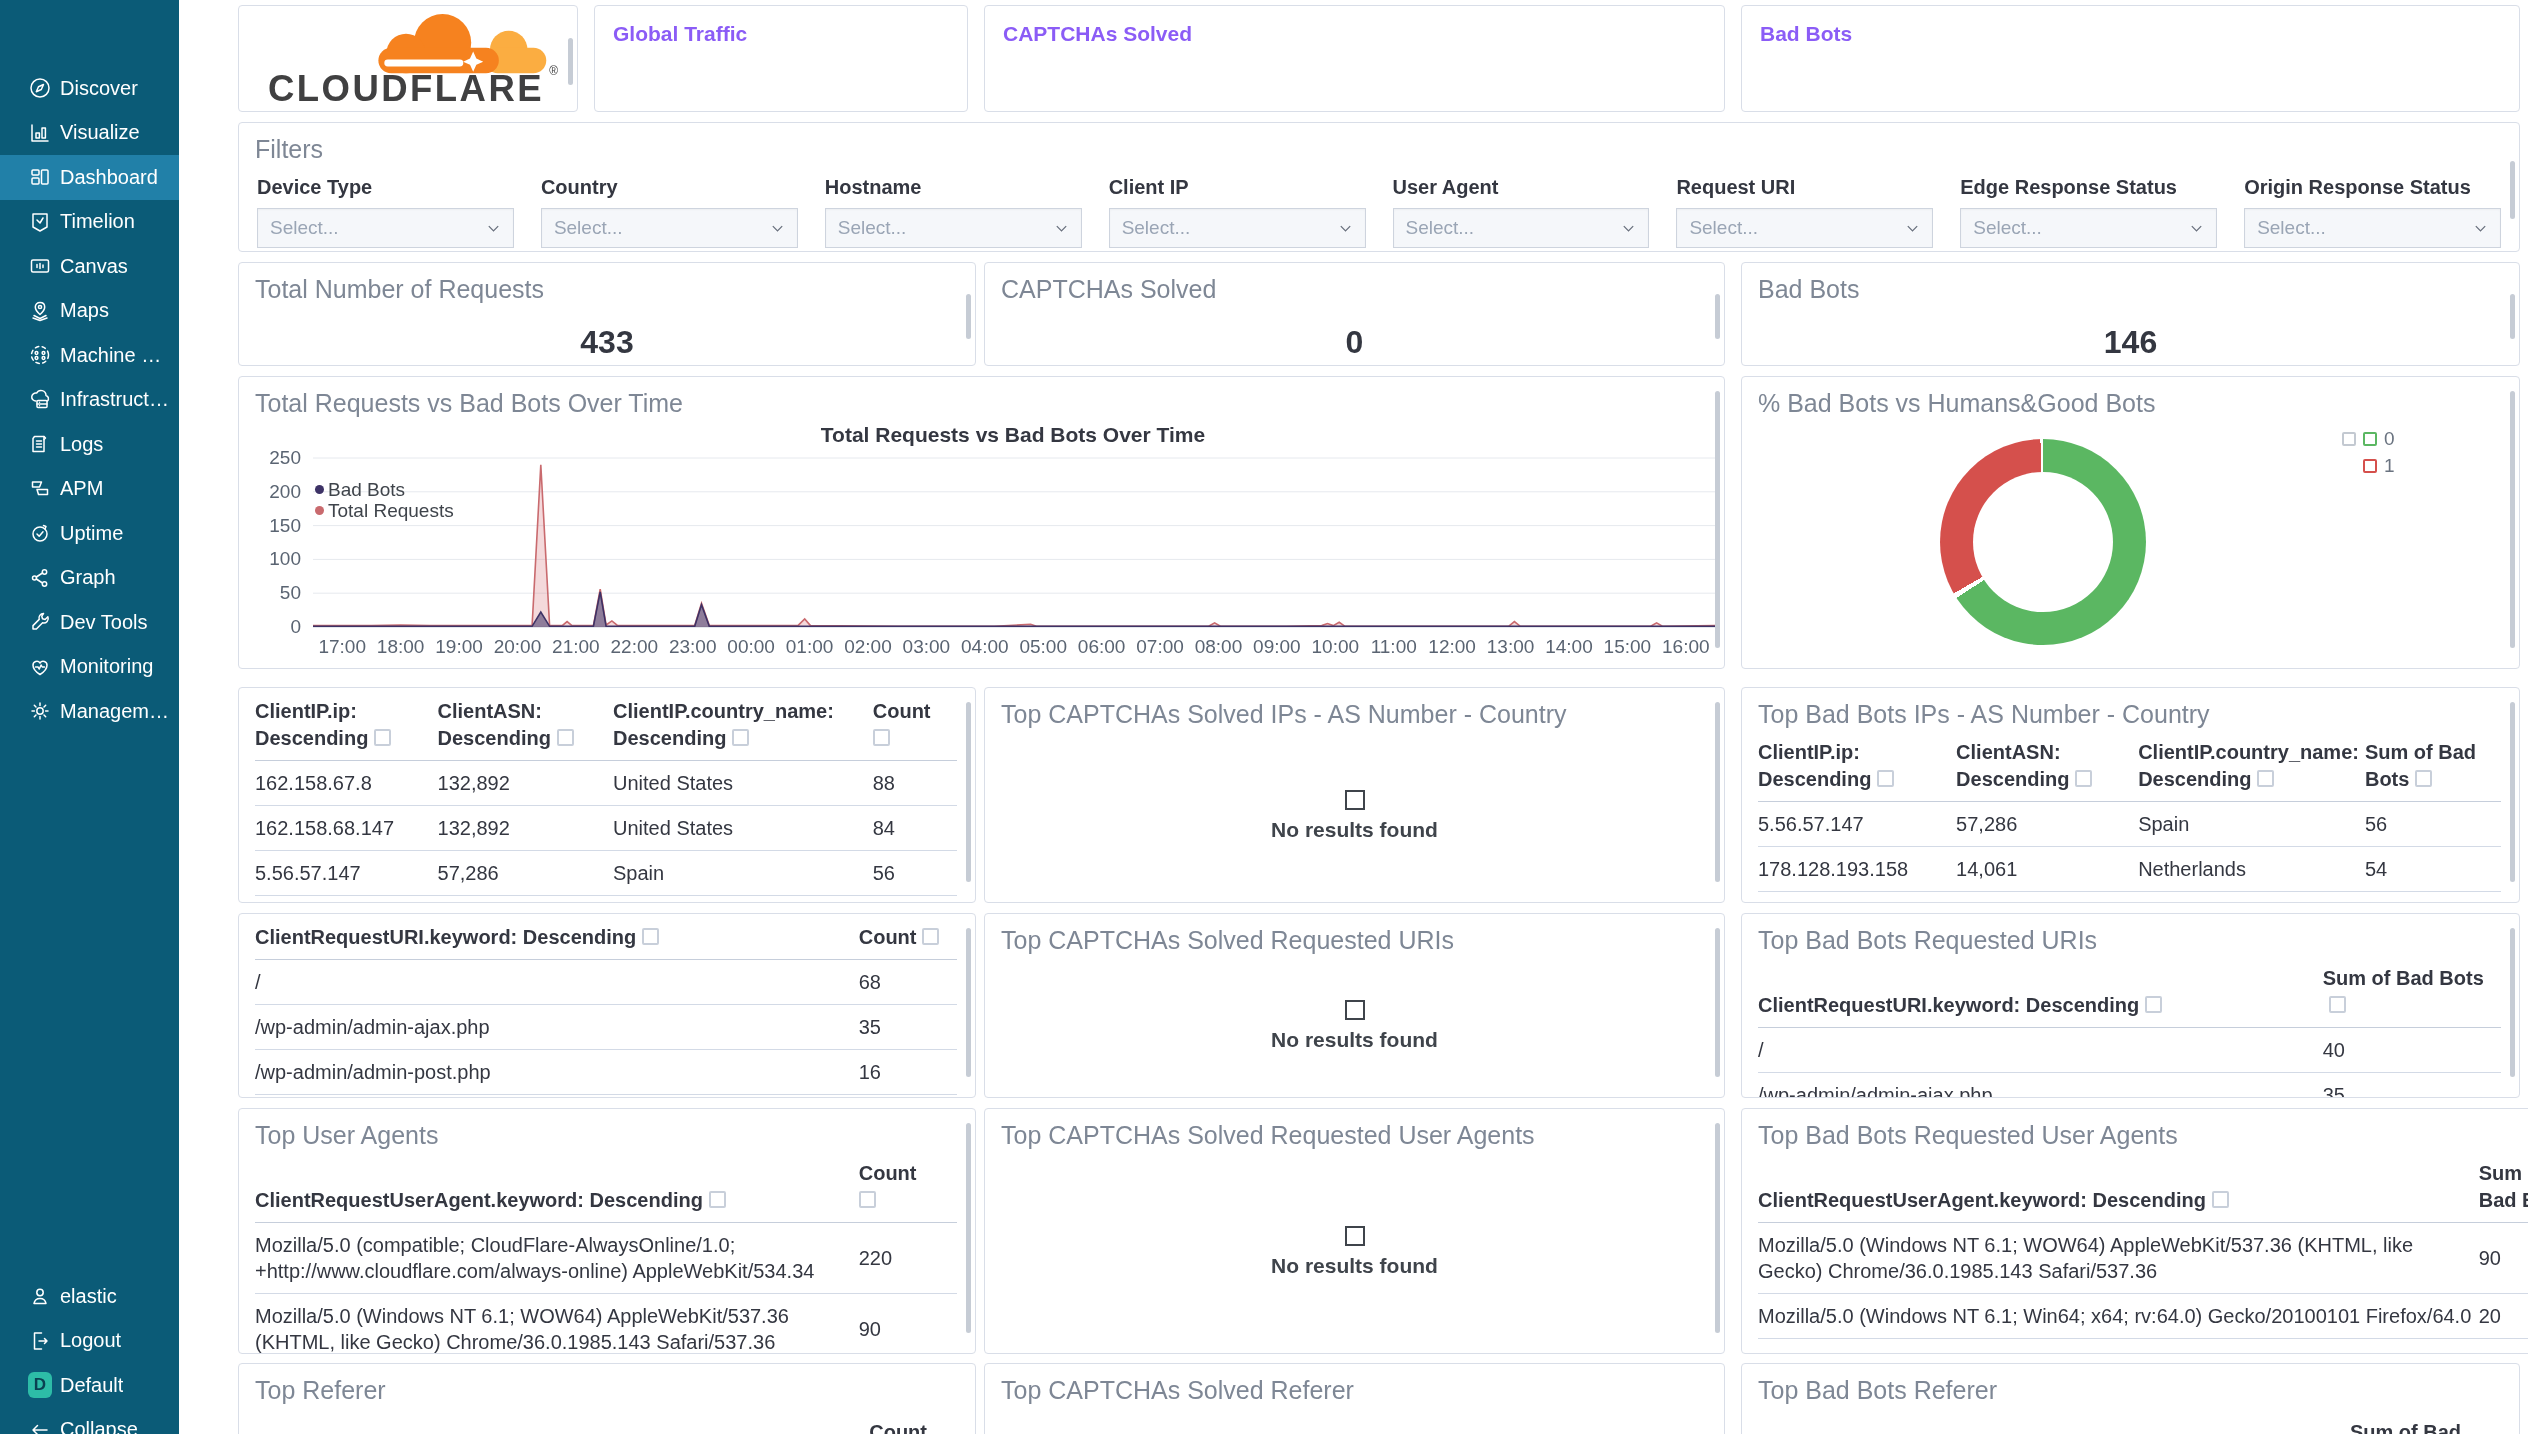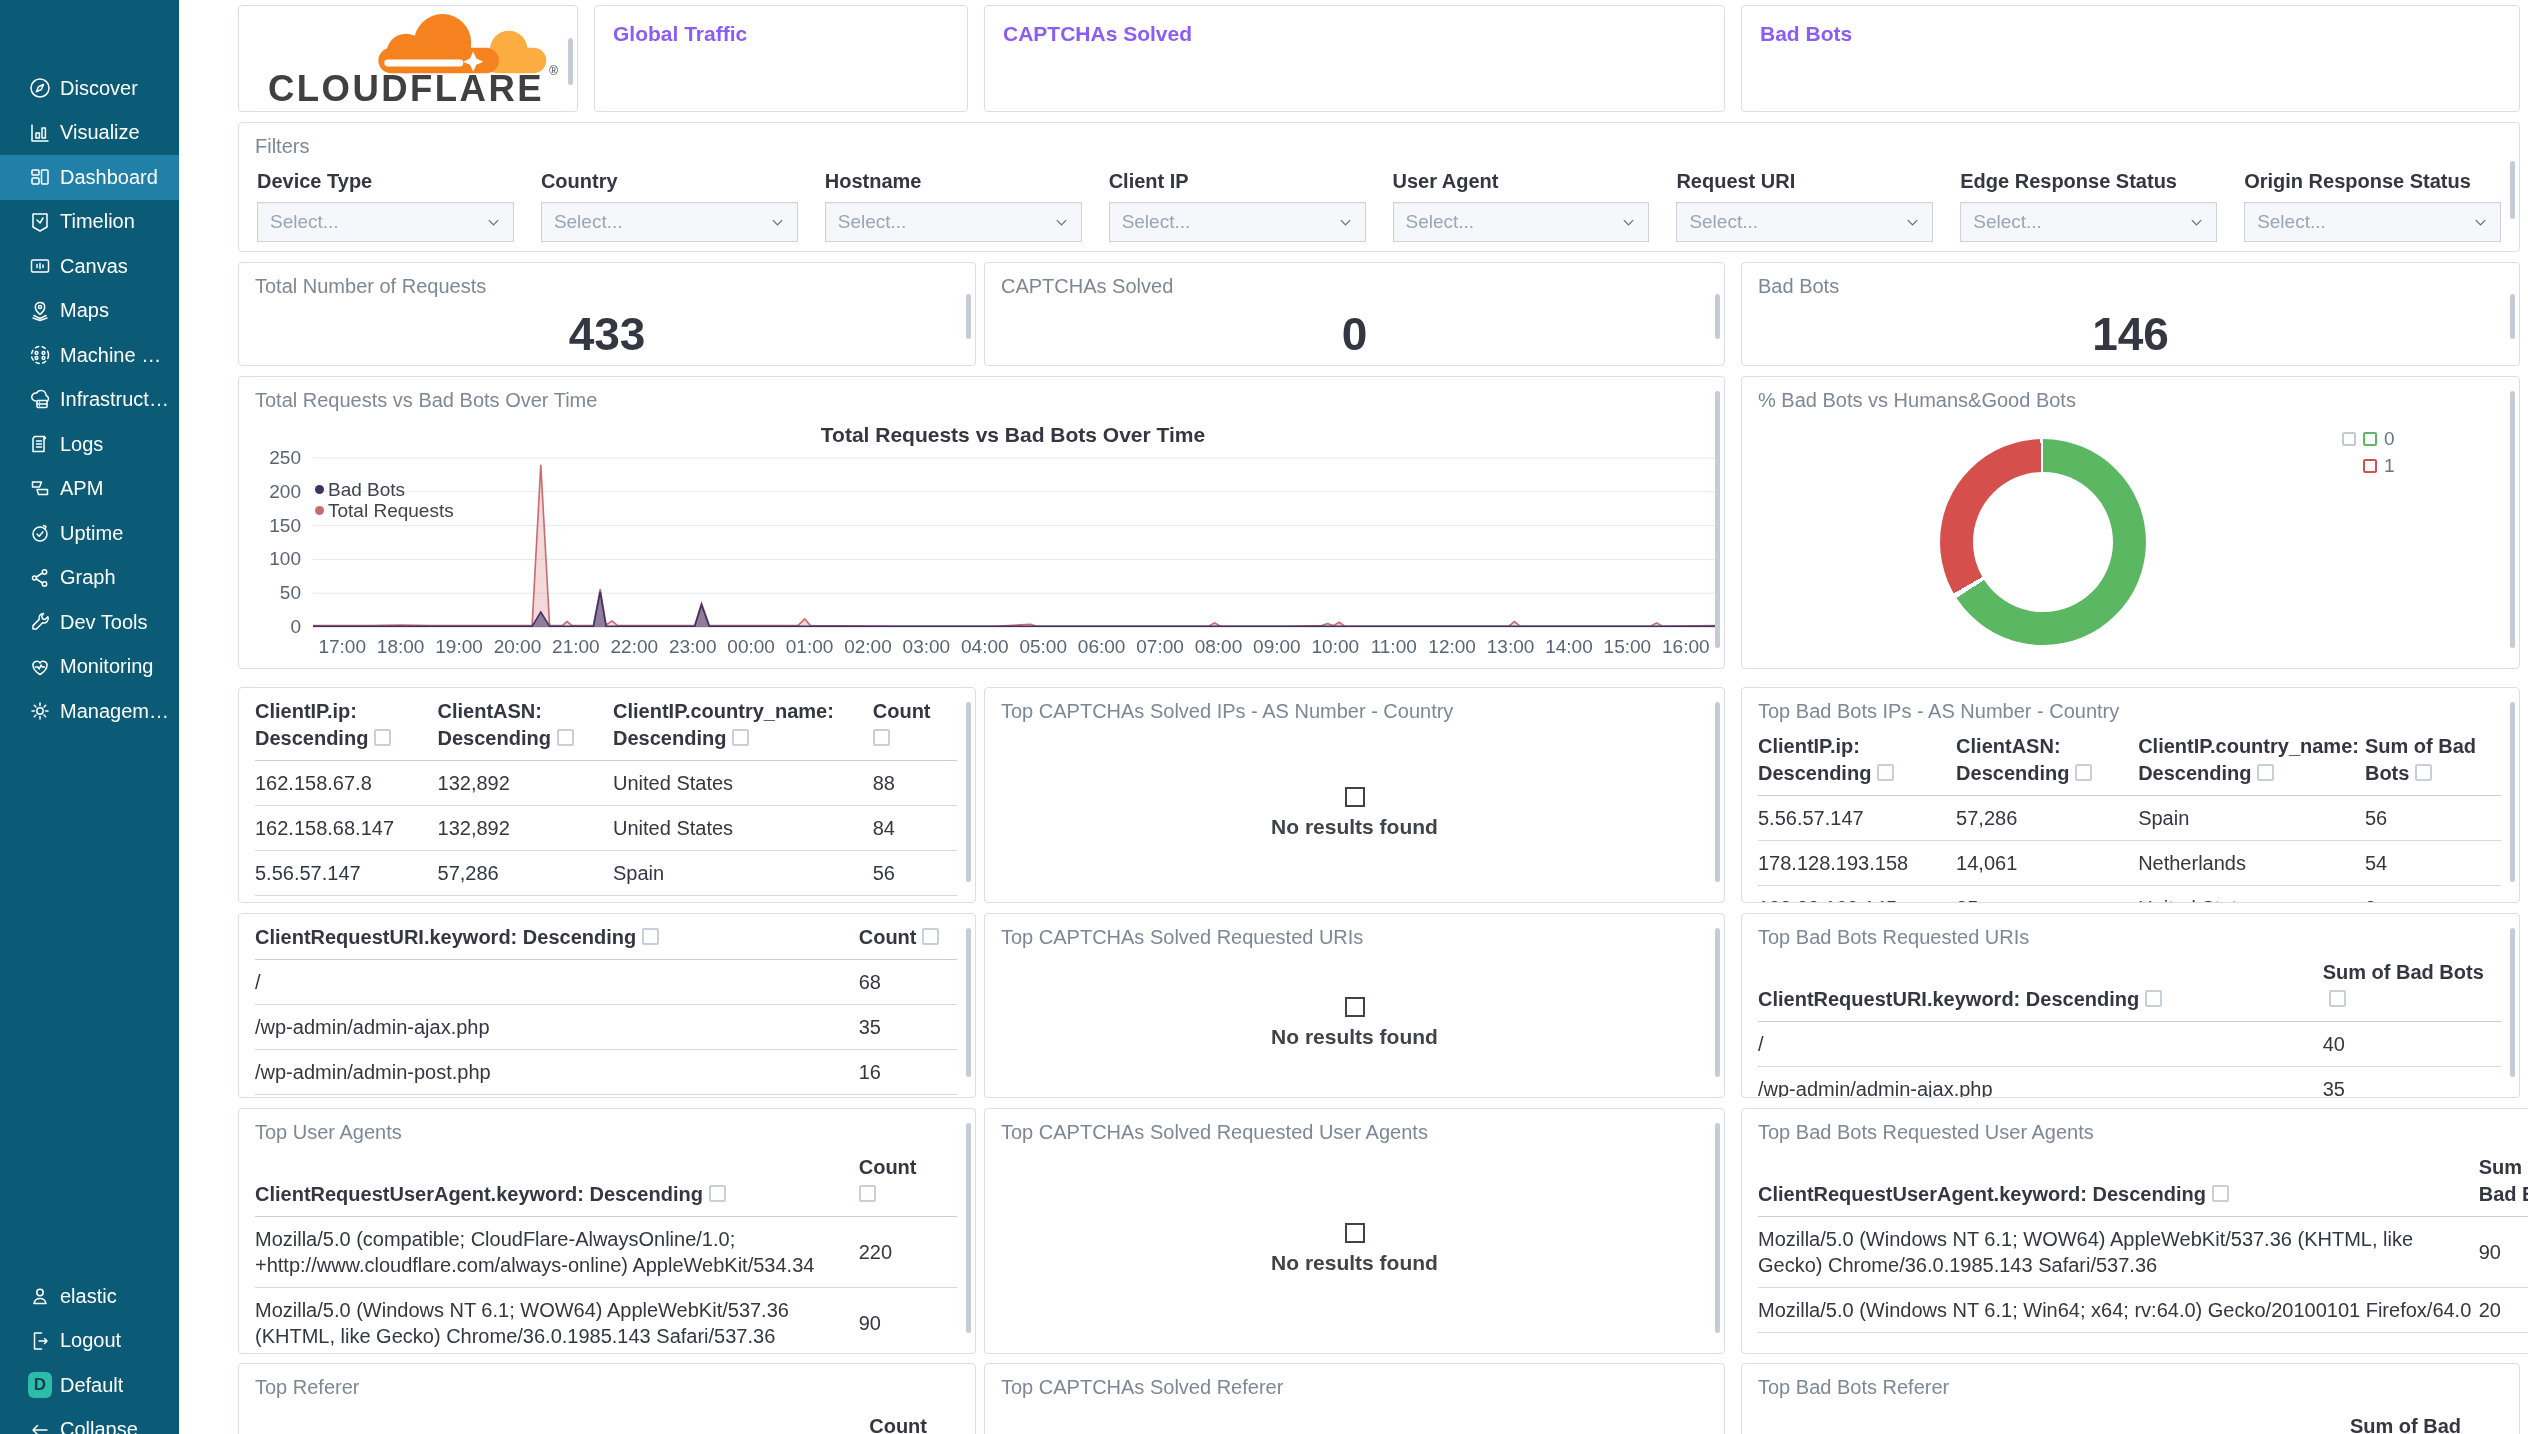--- a/index.html
+++ b/index.html
@@ -12,34 +12,34 @@
   .nav-item{height:44.5px;display:flex;align-items:center;padding-left:28px;cursor:pointer;}
   .nav-item.sel{background:#2180A8;}
   .nav-icon{width:24px;height:24px;margin-right:8px;flex:0 0 24px;display:flex;align-items:center;justify-content:center;}
   .nav-icon svg{stroke:#fff;fill:none;stroke-width:1.5;stroke-linecap:round;stroke-linejoin:round;}
   .nav-label{color:#fff;font-size:20px;white-space:nowrap;overflow:hidden;text-overflow:ellipsis;max-width:110px;}
   .badge-d{width:26px;height:26px;border-radius:6px;background:#2DBCA7;color:#0A4052;font-weight:bold;
     font-size:17px;display:flex;align-items:center;justify-content:center;}
   
   .panel{position:absolute;background:#fff;border:1px solid #D9DEE8;border-radius:4px;overflow:hidden;
     box-sizing:border-box;display:flex;flex-direction:column;}
-  .panel-title{padding:12px 16px 0;font-size:20px;color:#7E8795;flex:0 0 auto;white-space:nowrap;}
+  .panel-title{padding:12px 16px 0;font-size:25px;color:#7E8795;flex:0 0 auto;white-space:nowrap;}
   .panel-big-title{padding:16px 18px;font-size:21px;font-weight:bold;color:#8b5cf6;}
   .vscroll{position:absolute;right:4px;top:30%;height:45%;width:5px;background:#98A2B3;opacity:.55;border-radius:3px;}
   .vscroll.long{top:14px;height:auto;bottom:20px;}
   
   .filters-fields{display:flex;gap:27px;padding:12px 18px 0;}
   .filter{flex:1;min-width:0;}
   .filter-label{font-size:20px;font-weight:bold;color:#343741;margin-bottom:9px;}
   .select-box{height:38px;background:#F5F7FA;border:1px solid #CED4DE;border-radius:0;display:flex;
     align-items:center;justify-content:space-between;padding:0 12px;cursor:pointer;
     box-shadow:inset 0 1px 2px rgba(0,0,0,.04);}
   .select-box .ph{color:#9AA5B5;font-size:19px;}
   
-  .metric-value{position:absolute;left:0;right:0;bottom:4px;text-align:center;font-size:46px;
+  .metric-value{position:absolute;left:0;right:0;bottom:4px;text-align:center;font-size:32px;
     font-weight:bold;color:#343741;}
   
   .tbl{flex:1;position:relative;}
   table.kbn{width:calc(100% - 34px);margin:4px 16px 0;border-collapse:collapse;font-size:20px;color:#343741;}
   table.kbn th{text-align:left;vertical-align:bottom;font-weight:bold;padding:6px 6px 8px 0;
     border-bottom:1px solid #C6CEDB;line-height:1.35;}
   table.kbn td{padding:9px 6px 9px 0;border-bottom:1px solid #D3DAE6;line-height:1.3;}
   .sq{display:inline-block;width:13px;height:13px;border:2px solid #C8CFDA;border-radius:2px;
     vertical-align:-1px;margin-left:6px;}
   .no-res{margin:auto;text-align:center;}

